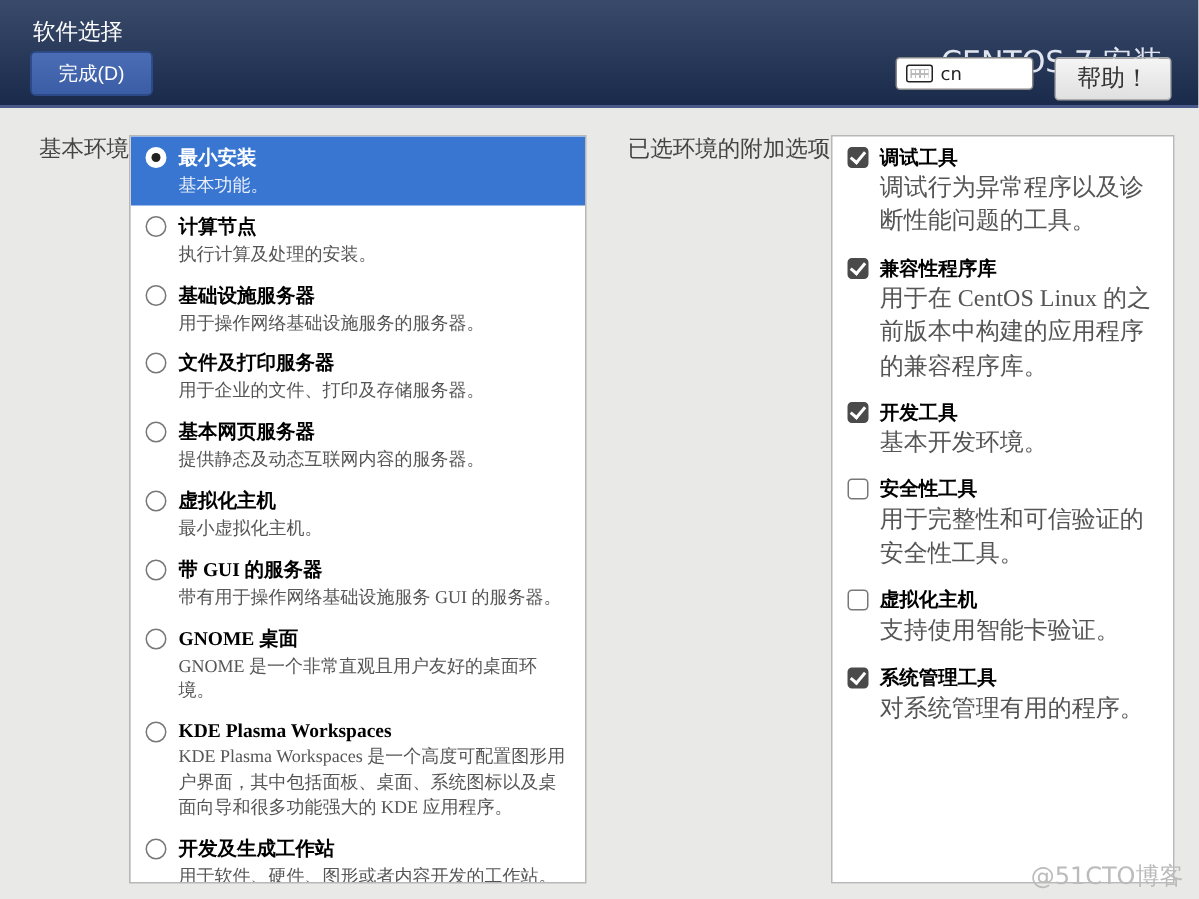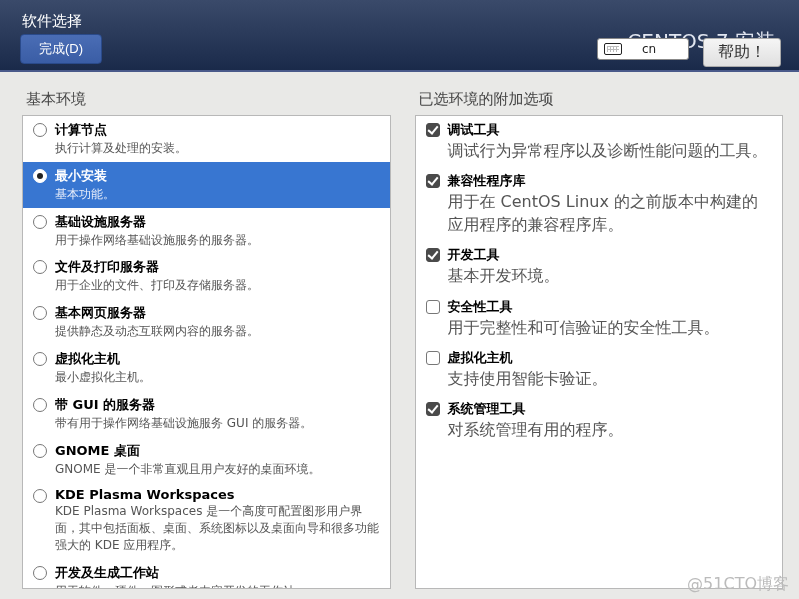--- a/index.html
+++ b/index.html
@@ -46,21 +46,21 @@
     }
     .keyboard-indicator {
       position: absolute;
       right: 110px; top: 38px;
       background: #fff;
       border: 1px solid #888;
       border-radius: 3px;
       padding: 3px 20px 3px 6px;
       display: flex;
       align-items: center;
-      gap: 20px;
+      gap: 5px;
       color: #222;
       font-size: 12px;
       width: 92px;
     }
     .kbd-icon {
       width: 18px; height: 12px;
       border: 1.5px solid #222;
       border-radius: 2px;
       position: relative;
     }
@@ -86,22 +86,23 @@
     
     .content {
       display: flex;
       padding: 18px 16px 10px 22px;
       gap: 24px;
       height: calc(100% - 72px);
     }
     .column {
       flex: 1;
       display: flex;
-      flex-direction: column;
+      flex-direction: row;
       min-width: 0;
+      font-family: Liberation Serif, serif;
     }
     .column-header {
       font-size: 15px;
       color: #444;
       margin-bottom: 6px;
       padding-left: 4px;
     }
     .list-container {
       background: #fff;
       border: 1px solid #b8b8b8;
@@ -201,32 +202,32 @@
     <span>cn</span>
   </div>
   <button class="help-button">帮助！</button>
 </div>
 
 <div class="content">
 
   <div class="column">
     <div class="column-header">基本环境</div>
     <div class="list-container" id="env-list">
+        <div class="env-item selected">
+          <div class="radio"></div>
+          <div class="env-text">
+            <div class="env-title">最小安装</div>
+            <div class="env-desc">基本功能。</div>
+          </div>
+        </div>
         <div class="env-item">
           <div class="radio"></div>
           <div class="env-text">
             <div class="env-title">计算节点</div>
             <div class="env-desc">执行计算及处理的安装。</div>
-          </div>
-        </div>
-        <div class="env-item selected">
-          <div class="radio"></div>
-          <div class="env-text">
-            <div class="env-title">最小安装</div>
-            <div class="env-desc">基本功能。</div>
           </div>
         </div>
         <div class="env-item">
           <div class="radio"></div>
           <div class="env-text">
             <div class="env-title">基础设施服务器</div>
             <div class="env-desc">用于操作网络基础设施服务的服务器。</div>
           </div>
         </div>
         <div class="env-item">

